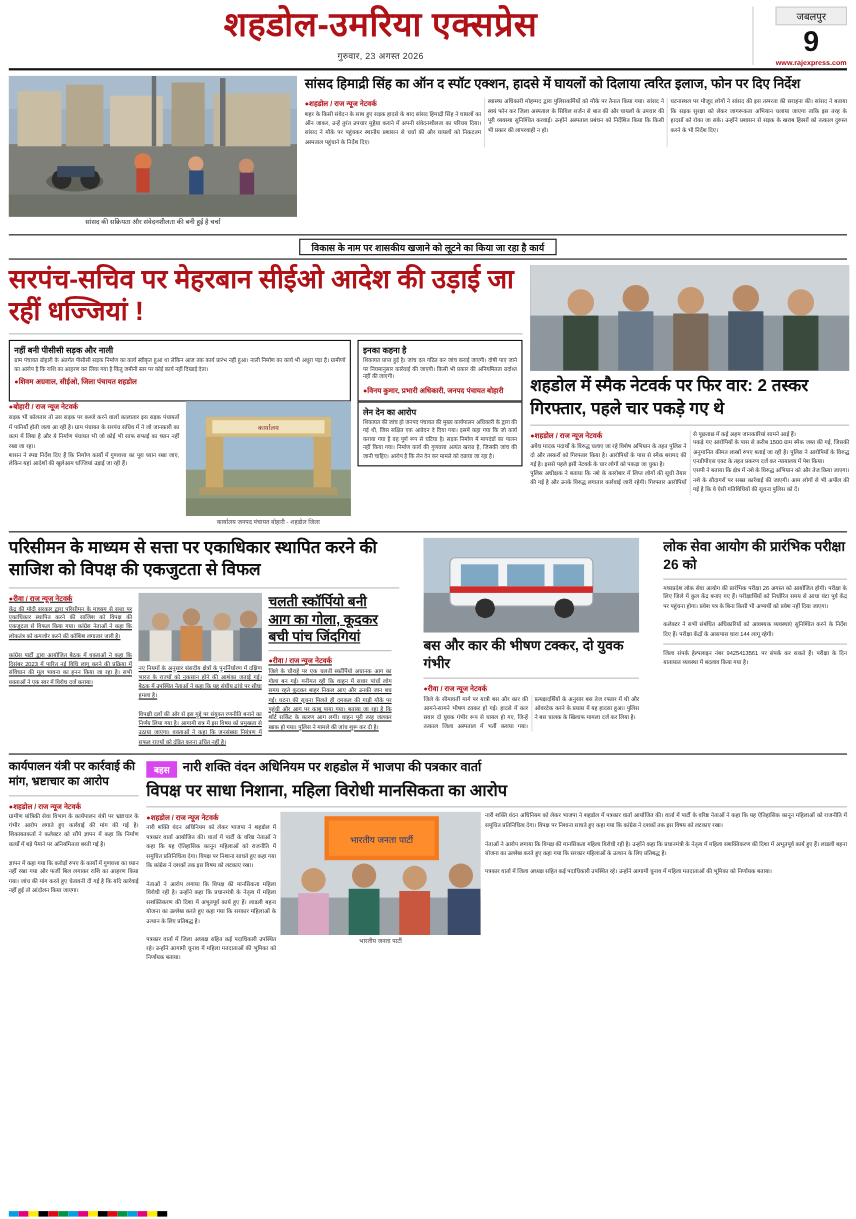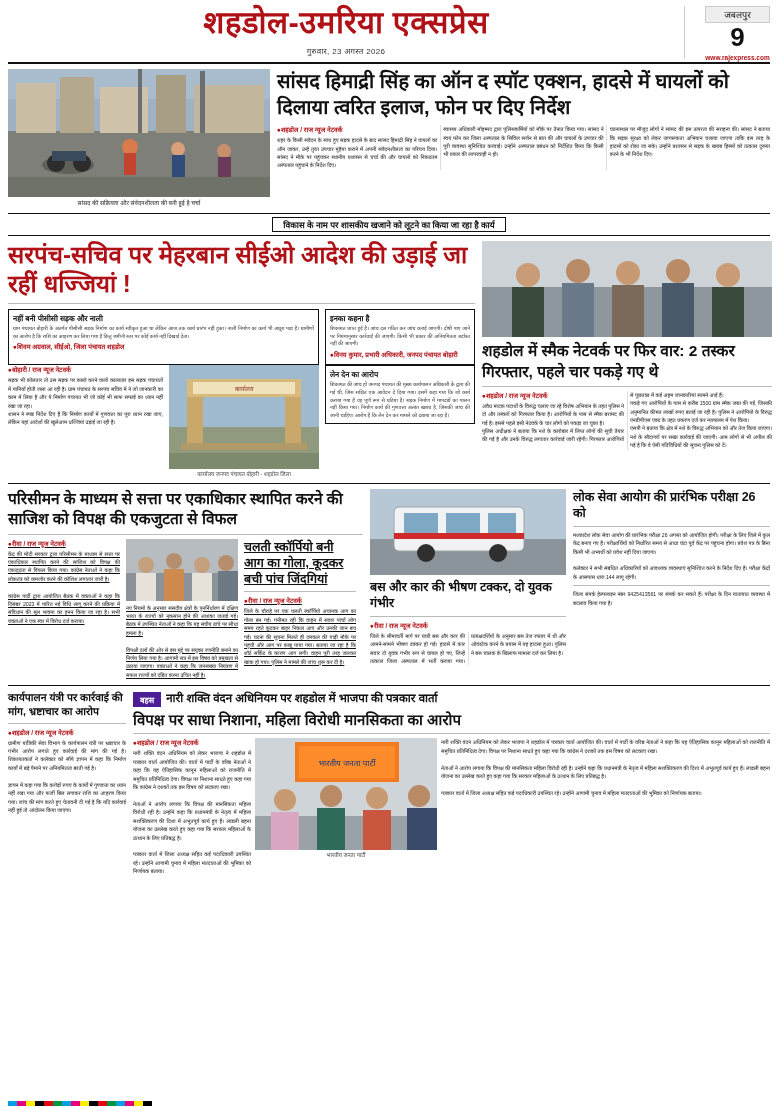--- a/index.html
+++ b/index.html
@@ -41,21 +41,21 @@
   .photo.gate   { background: linear-gradient(180deg,#9fb9cf 0%, #cbb98f 45%, #b8a071 100%); }
   .photo.group  { background: linear-gradient(180deg,#a9b6bf 0%, #7e8b94 55%, #55606a 100%); }
   .photo.van    { background: linear-gradient(180deg,#b5c6d4 0%, #dfe5e9 50%, #9aa4ab 100%); }
   .photo.press  { background: linear-gradient(180deg,#c8d0d6 0%, #e9e3d4 50%, #9fa7ad 100%); }
   .photo.meet   { background: linear-gradient(180deg,#b2b7bb 0%, #8e9599 55%, #5f666b 100%); }
 
   
   .top { display: flex; gap: 7px; margin-top: 5px; }
   .top-left { width: 262px; }
   .top-right { flex:1; }
-  .top-lead { font-size: 20px; font-weight: bold; line-height: 1.28; color:#111; }
+  .top-lead { font-size: 12px; font-weight: bold; line-height: 1.28; color:#111; }
   .cols3 { column-count: 3; column-gap: 6px; column-rule: 1px solid #ddd; }
   .cols2 { column-count: 2; column-gap: 6px; column-rule: 1px solid #ddd; }
 
   
   .strip {
     border-top: 1px solid #111; border-bottom: 1px solid #111;
     padding: 3px 0; margin: 6px 0 5px; text-align: center;
     font-size: 8.5px; font-weight: bold;
   }
   .strip-box {
@@ -66,34 +66,34 @@
   .mid { display:flex; gap:7px; }
   .mid-left { width: 470px; }
   .mid-right { flex:1; }
   .mega-head { font-size: 24px; font-weight: bold; line-height:1.2; color:#111; }
   .red-head { color:#b01116; }
 
   .infobox { border:1px solid #111; padding:3px 4px; }
   .infobox-title { font-size: 7.5px; font-weight:bold; margin-bottom:2px; }
 
   
-  .lower { display:flex; gap:7px; margin-top:2px; }
+  .lower { display:flex; gap:22px; margin-top:2px; }
   .lw-a { width: 355px; }
   .lw-b { width: 196px; }
   .lw-c { flex:1; }
   .head-lg { font-size: 15.5px; font-weight:bold; line-height:1.3; }
   .head-md { font-size: 12.5px; font-weight:bold; line-height:1.3; }
   .head-sm { font-size: 10.5px; font-weight:bold; line-height:1.3; }
 
   
   .bottom { display:flex; gap:7px; margin-top:6px; border-top:1px solid #111; padding-top:5px;}
   .bt-a { width: 118px; }
   .bt-b { flex:1; }
   .badge {
-    display:inline-block; background:#4c1d95; color:#fff; font-size:8px;
+    display:inline-block; background:#d946ef; color:#fff; font-size:8px;
     font-weight:bold; padding:2px 7px; vertical-align: middle;
   }
   .bottom-head { font-size: 11.5px; font-weight:bold; line-height:1.35; }
   .bottom-head2 { font-size: 15px; font-weight:bold; line-height:1.3; }
 
   .colorbar { position:absolute; bottom:2px; left:8px; display:flex; }
   .colorbar span { width: 9px; height: 5px; display:block; }
 
   .pad-photo-label { font-size:5.5px; text-align:center; color:#444; margin-top:1px; }
   .tiny { font-size: 5px; line-height:1.55; text-align:justify; color:#333; }

